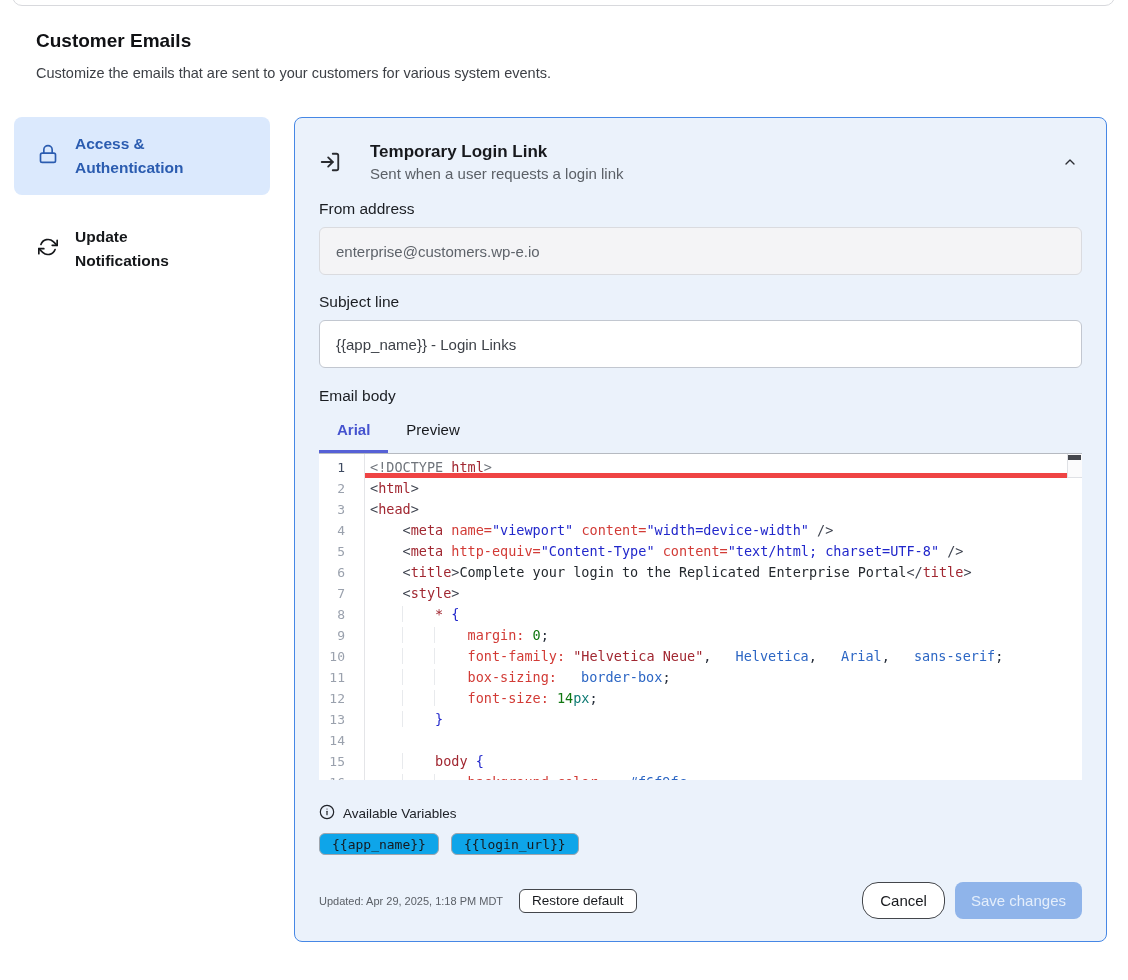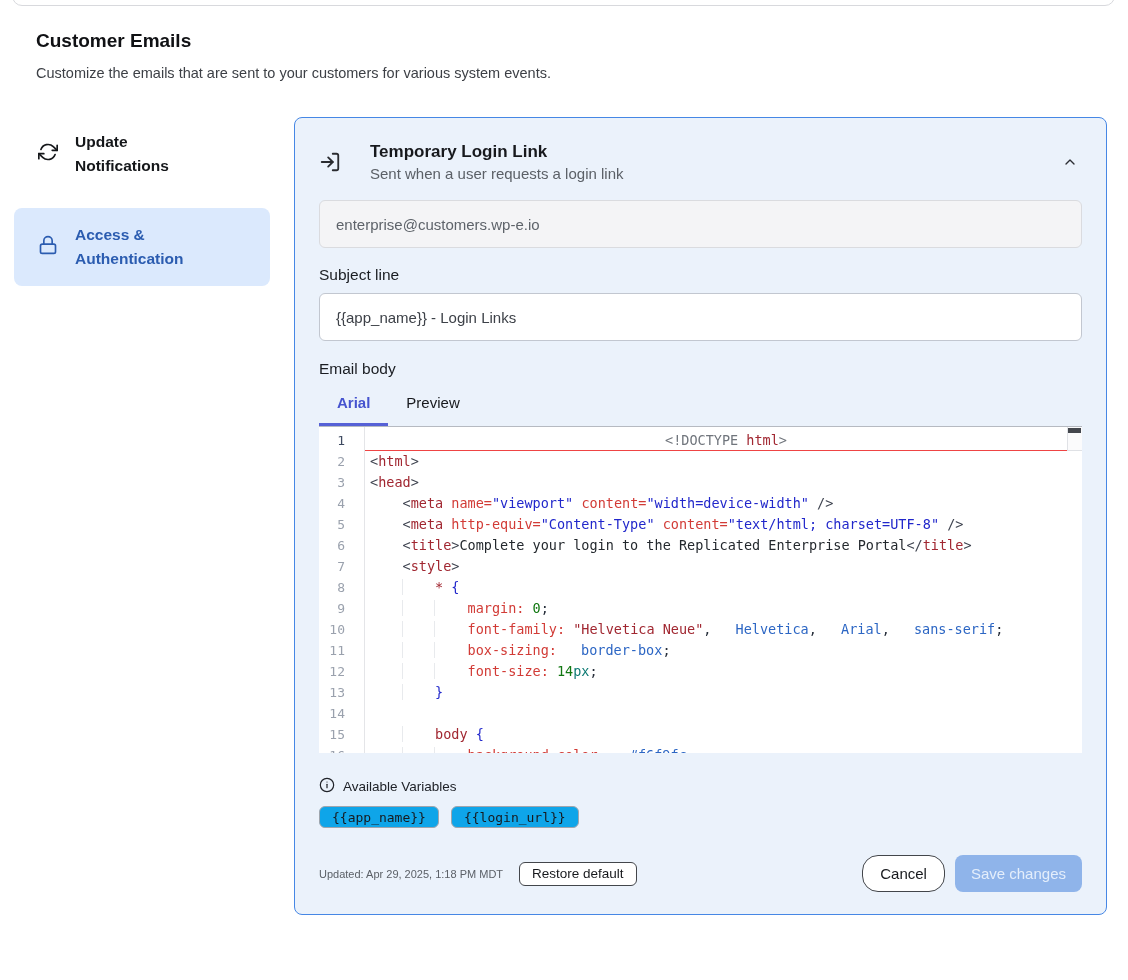--- a/index.html
+++ b/index.html
@@ -52,21 +52,21 @@
   
   .editor { position:relative; height:327px; background:#fff; border-top:1px solid #b6bac1;
     display:flex; overflow:hidden; cursor:text; }
   .gutter { width:46px; flex:none; border-right:1px solid #e4e5e8; padding-top:3px;
     font:13px/21px "DejaVu Sans Mono", monospace; color:#9aa1ad; text-align:right; }
   .gutter .ln { height:21px; padding-right:19px; }
   .gutter .ln.active { color:#3e4a61; }
   .code { flex:1; padding-top:3px; font:13.5px/21px "DejaVu Sans Mono", monospace;
     white-space:pre; overflow:hidden; }
   .cl { height:21px; padding-left:5px; }
-  .cl.active { border-bottom:1px solid #ef4444;text-align:center; }
+  .cl.active { border-bottom:5px solid #ef4444; }
   .ig { border-left:1px solid #e8eaed; margin-left:-1px; }
   .tk-mt { color:#70757c; } .tk-tg { color:#a12731; } .tk-br { color:#3f4450; }
   .tk-at { color:#d23b36; } .tk-st { color:#2127cb; } .tk-tx { color:#24292e; }
   .tk-pr { color:#d23b36; } .tk-kw { color:#2c66c4;padding-left:16px; } .tk-nu { color:#117711; }
   .tk-un { color:#0f7b74; } .tk-pu { color:#242c38; } .tk-bc { color:#2127cb; }
   .tk-s2 { color:#a12731; } .tk-pl { color:#24292e; }
   .vtrack { position:absolute; top:0; right:0; width:15px; height:24px; background:#fbfbfc;
     border-left:1px solid #e0e2e6; border-bottom:1px solid #dfe1e5; }
   .vthumb { position:absolute; top:1px; right:1px; width:13px; height:5px; background:#44474d; }
 
@@ -95,34 +95,34 @@
 
 <div class="top-divider"></div>
 
 <div class="page-header">
   <h1 class="page-title">Customer Emails</h1>
   <div class="page-desc">Customize the emails that are sent to your customers for various system events.</div>
 </div>
 
 <div class="layout">
   <nav class="sidebar" id="sidebar">
+      <div class="side-item active">
+        <span><svg width="20" height="20" viewBox="0 0 24 24" fill="none" stroke="currentColor" stroke-width="2" stroke-linecap="round" stroke-linejoin="round">
+            <rect x="3" y="11" width="18" height="11" rx="2"></rect>
+            <path d="M7 11V7a5 5 0 0 1 10 0v4"></path>
+          </svg></span>
+        <span class="lbl">Access &amp; Authentication</span>
+      </div>
       <div class="side-item">
         <span><svg width="20" height="20" viewBox="0 0 24 24" fill="none" stroke="currentColor" stroke-width="2" stroke-linecap="round" stroke-linejoin="round">
             <polyline points="23 4 23 10 17 10"></polyline>
             <polyline points="1 20 1 14 7 14"></polyline>
             <path d="M3.51 9a9 9 0 0 1 14.85-3.36L23 10M1 14l4.64 4.36A9 9 0 0 0 20.49 15"></path>
           </svg></span>
         <span class="lbl">Update Notifications</span>
-      </div>
-      <div class="side-item active">
-        <span><svg width="20" height="20" viewBox="0 0 24 24" fill="none" stroke="currentColor" stroke-width="2" stroke-linecap="round" stroke-linejoin="round">
-            <rect x="3" y="11" width="18" height="11" rx="2"></rect>
-            <path d="M7 11V7a5 5 0 0 1 10 0v4"></path>
-          </svg></span>
-        <span class="lbl">Access &amp; Authentication</span>
       </div>
     </nav>
 
   <section class="card">
     <div class="card-header">
       <span class="hdr-icon" id="hdr-icon"><svg width="22" height="22" viewBox="0 0 24 24" fill="none" stroke="currentColor" stroke-width="2" stroke-linecap="round" stroke-linejoin="round">
             <path d="M15 3h4a2 2 0 0 1 2 2v14a2 2 0 0 1-2 2h-4"></path>
             <polyline points="10 17 15 12 10 7"></polyline>
             <line x1="15" y1="12" x2="3" y2="12"></line>
           </svg></span>
@@ -131,20 +131,21 @@
         <div class="hdr-sub">Sent when a user requests a login link</div>
       </div>
       <button class="chevron-btn">
         <span id="chev-icon"><svg width="16" height="16" viewBox="0 0 24 24" fill="none" stroke="currentColor" stroke-width="2" stroke-linecap="round" stroke-linejoin="round">
               <polyline points="6 15 12 9 18 15"></polyline>
             </svg></span>
       </button>
     </div>
 
     <div class="field">
+      <label>From address</label>
       <input class="input muted" type="text" value="enterprise@customers.wp-e.io" style="">
     </div>
 
     <div class="field">
       <label>Subject line</label>
       <input class="input normal" type="text" value="{{app_name}} - Login Links" style="">
     </div>
 
     <div class="body-label">Email body</div>
 

